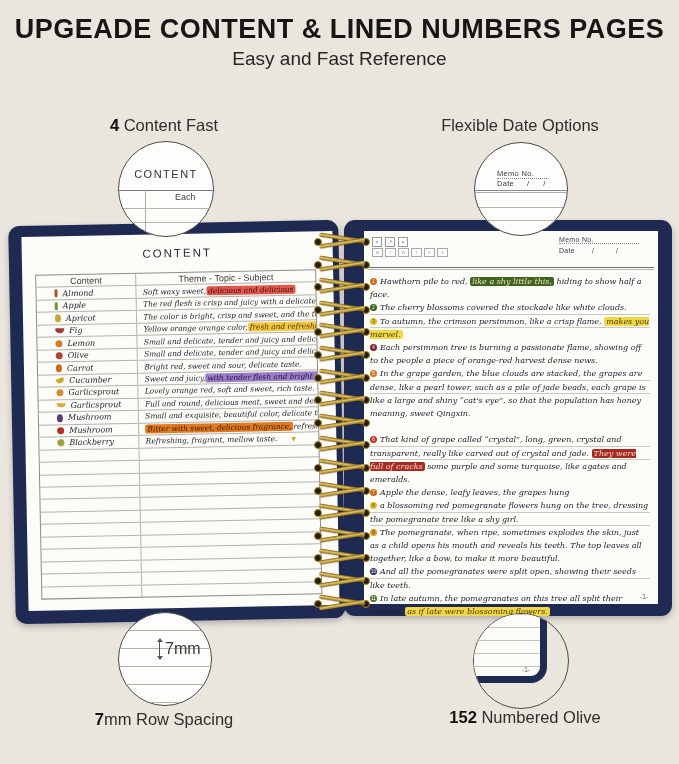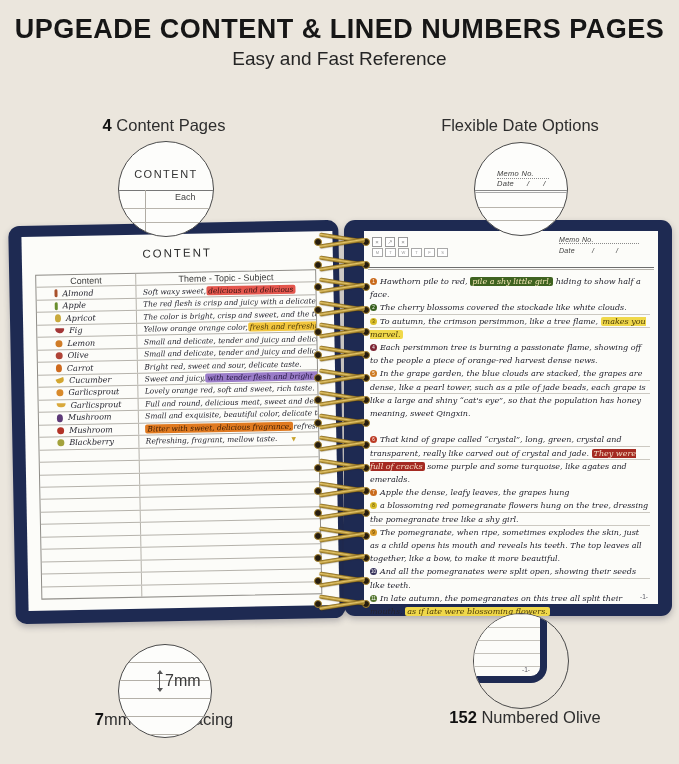--- a/index.html
+++ b/index.html
@@ -13,21 +13,21 @@
   .co-label b{font-weight:bold;color:#111;}
   
   .circle{background:#fdfdfb;border:1px solid #4a4a4a;border-radius:50%;overflow:hidden;z-index:8;}
   .c-line{position:absolute;left:0;right:0;height:1px;background:#b8b4ac;}
   .c-line.dark{background:#777;}
   
   .cc-title{position:absolute;top:26px;left:0;width:100%;text-align:center;font-size:11px;letter-spacing:1.5px;color:#333;}
   .cc-vline{position:absolute;top:48px;left:26px;width:1px;height:46px;background:#b0aca4;}
   .cc-theme{position:absolute;top:50px;left:56px;font-size:9px;color:#444;}
   
-  .mc-txt{position:absolute;font-size:7.5px;color:#3c3c3c;letter-spacing:.3px;font-style:italic;}
+  .mc-txt{position:absolute;font-size:7.5px;color:#3c3c3c;letter-spacing:.3px;}
   .mc-rule{position:absolute;left:0;right:0;height:1px;background:#888;}
   
   .cover{background:#1e2a52;border-radius:11px;box-shadow:0 3px 6px rgba(40,40,60,.3);z-index:2;}
   .page{position:absolute;background:#fcfcf9;}
   
   .lp-title{position:absolute;top:13px;left:0;width:100%;text-align:center;font-size:11.5px;letter-spacing:2px;color:#2e2e2e;}
   .ltable{position:absolute;top:38px;left:13px;right:17px;bottom:11px;border:1px solid #8f8d88;display:flex;flex-direction:column;}
   .trow{flex:1;display:flex;border-top:1px solid #b5b2ab;min-height:0;}
   .trow:first-child{border-top:none;}
   .tc1{width:36%;border-right:1px solid #b5b2ab;display:flex;align-items:center;gap:5px;padding-left:18px;box-sizing:border-box;}
@@ -70,21 +70,21 @@
   .meas:after{bottom:-3px;border-top:4px solid #555;border-bottom:none;}
   .corner-page{position:absolute;left:-12px;top:-12px;width:78px;height:74px;background:#fcfcf9;border-right:7px solid #1e2a52;border-bottom:7px solid #1e2a52;border-bottom-right-radius:16px;
     background-image:repeating-linear-gradient(to bottom,transparent 0,transparent 12px,#c5c2bb 12px,#c5c2bb 13px);}
 </style>
 </head>
 <body>
 
 <div class="abs title">UPGEADE CONTENT &amp; LINED NUMBERS PAGES</div>
 <div class="abs subtitle">Easy and Fast Reference</div>
 
-<div class="abs co-label" style="left:64px;top:116px;width:200px;"><b>4</b><span> Content Pages</span></div>
+<div class="abs co-label" style="left:64px;top:116px;width:200px;"><b>4</b><span> Content Fast</span></div>
 <div class="abs co-label" style="left:420px;top:116px;width:200px;">Flexible Date Options</div>
 
 <div class="abs circle" style="left:118px;top:141px;width:94px;height:94px;">
   <div class="cc-title">CONTENT</div>
   <div class="c-line dark" style="top:48px;"></div>
   <div class="cc-vline"></div>
   <div class="cc-theme">Each</div>
   <div class="c-line" style="top:66px;"></div>
   <div class="c-line" style="top:80px;"></div>
 </div>
@@ -296,23 +296,23 @@
         <span class="wd">T</span>
         <span class="wd">F</span>
         <span class="wd">S</span>
       </div>
     <div class="mc-txt memo-line" style="left:195px;top:5px;width:80px;font-size:7px;">Memo No.</div>
     <div class="mc-txt" style="left:195px;top:16px;font-size:7px;">Date</div>
     <div class="mc-txt" style="left:228px;top:16px;font-size:7px;letter-spacing:10px;">/          /</div>
     <div class="rp-rule" style="top:36px;"></div>
     <div class="rp-rule2" style="top:38px;"></div>
     <div class="entries">
-        <div class="entry"><span class="bullet" style="background: rgb(201, 106, 28); color: rgb(255, 255, 255);">1</span><span>Hawthorn pile to red, </span><span class="hl" style="background: rgb(63, 99, 32); color: rgb(242, 228, 180);">pile a shy little girl,</span><span> hiding to show half a face.</span></div>
+        <div class="entry"><span class="bullet" style="background: rgb(201, 106, 28); color: rgb(255, 255, 255);">1</span><span>Hawthorn pile to red, </span><span class="hl" style="background: rgb(63, 99, 32); color: rgb(242, 228, 180);">like a shy little this,</span><span> hiding to show half a face.</span></div>
         <div class="entry"><span class="bullet" style="background: rgb(57, 97, 31); color: rgb(255, 255, 255);">2</span><span>The cherry blossoms covered the stockade like white clouds.</span></div>
-        <div class="entry"><span class="bullet" style="background: rgb(217, 189, 42); color: rgb(92, 74, 6);">3</span><span>To autumn, the crimson persimmon, like a tree flame, </span><span class="hl" style="background: rgb(240, 216, 74); color: rgb(74, 58, 6);">makes you marvel.</span></div>
+        <div class="entry"><span class="bullet" style="background: rgb(217, 189, 42); color: rgb(92, 74, 6);">3</span><span>To autumn, the crimson persimmon, like a crisp flame, </span><span class="hl" style="background: rgb(240, 216, 74); color: rgb(74, 58, 6);">makes you marvel.</span></div>
         <div class="entry"><span class="bullet" style="background: rgb(124, 36, 51); color: rgb(255, 255, 255);">4</span><span>Each persimmon tree is burning a passionate flame, showing off to the people a piece of orange-red harvest dense news.</span></div>
         <div class="entry" style="margin-bottom: 13.2px;"><span class="bullet" style="background: rgb(205, 122, 34); color: rgb(255, 255, 255);">5</span><span>In the grape garden, the blue clouds are stacked, the grapes are dense, like a pearl tower, such as a pile of jade beads, each grape is like a large and shiny “cat's eye”, so that the population has honey meaning, sweet Qingxin.</span></div>
         <div class="entry"><span class="bullet" style="background: rgb(187, 58, 36); color: rgb(255, 255, 255);">6</span><span>That kind of grape called “crystal”, long, green, crystal and transparent, really like carved out of crystal and jade. </span><span class="hl" style="background: rgb(164, 42, 34); color: rgb(244, 220, 196);">They were full of cracks</span><span> some purple and some turquoise, like agates and emeralds.</span></div>
         <div class="entry"><span class="bullet" style="background: rgb(201, 106, 28); color: rgb(255, 255, 255);">7</span><span>Apple the dense, leafy leaves, the grapes hung</span></div>
         <div class="entry"><span class="bullet" style="background: rgb(217, 189, 42); color: rgb(92, 74, 6);">8</span><span>a blossoming red pomegranate flowers hung on the tree, dressing the pomegranate tree like a shy girl.</span></div>
         <div class="entry"><span class="bullet" style="background: rgb(217, 154, 40); color: rgb(80, 58, 4);">9</span><span>The pomegranate, when ripe, sometimes explodes the skin, just as a child opens his mouth and reveals his teeth. The top leaves all together, like a bow, to make it more beautiful.</span></div>
         <div class="entry"><span class="bullet" style="background: rgb(52, 48, 90); color: rgb(255, 255, 255);">10</span><span>And all the pomegranates were split open, showing their seeds like teeth.</span></div>
         <div class="entry"><span class="bullet" style="background: rgb(82, 116, 44); color: rgb(255, 255, 255);">11</span><span>In late autumn, the pomegranates on this tree all split their mouths, </span><span class="hl" style="background: rgb(240, 216, 74); color: rgb(74, 58, 6);">as if late were blossoming flowers.</span></div>
       </div>
     <div class="pgnum" style="right:10px;bottom:4px;">-1-</div>
@@ -417,21 +417,21 @@
       <span class="wire" style="top:9px;transform:rotate(-9deg);"></span>
     </div>
     <div class="loop" style="top: 593.6px;">
       <span class="hole" style="left:6px;"></span>
       <span class="hole" style="right:6px;"></span>
       <span class="wire" style="top:4px;transform:rotate(9deg);"></span>
       <span class="wire" style="top:9px;transform:rotate(-9deg);"></span>
     </div>
   </div>
 
-<div class="abs circle" style="left:118px;top:644px;width:92px;height:92px;">
+<div class="abs circle" style="left:118px;top:612px;width:92px;height:92px;">
   <div class="bl-lines"></div>
   <div class="meas" style="left:40px;top:28px;height:16px;"></div>
   <div class="mm-label" style="left:46px;top:27px;">7mm</div>
 </div>
 
 <div class="abs circle" style="left:473px;top:613px;width:94px;height:94px;background:#ebe6dd;">
   <div class="corner-page">
     <div class="pgnum" style="right:10px;bottom:3px;">-1-</div>
   </div>
 </div>

